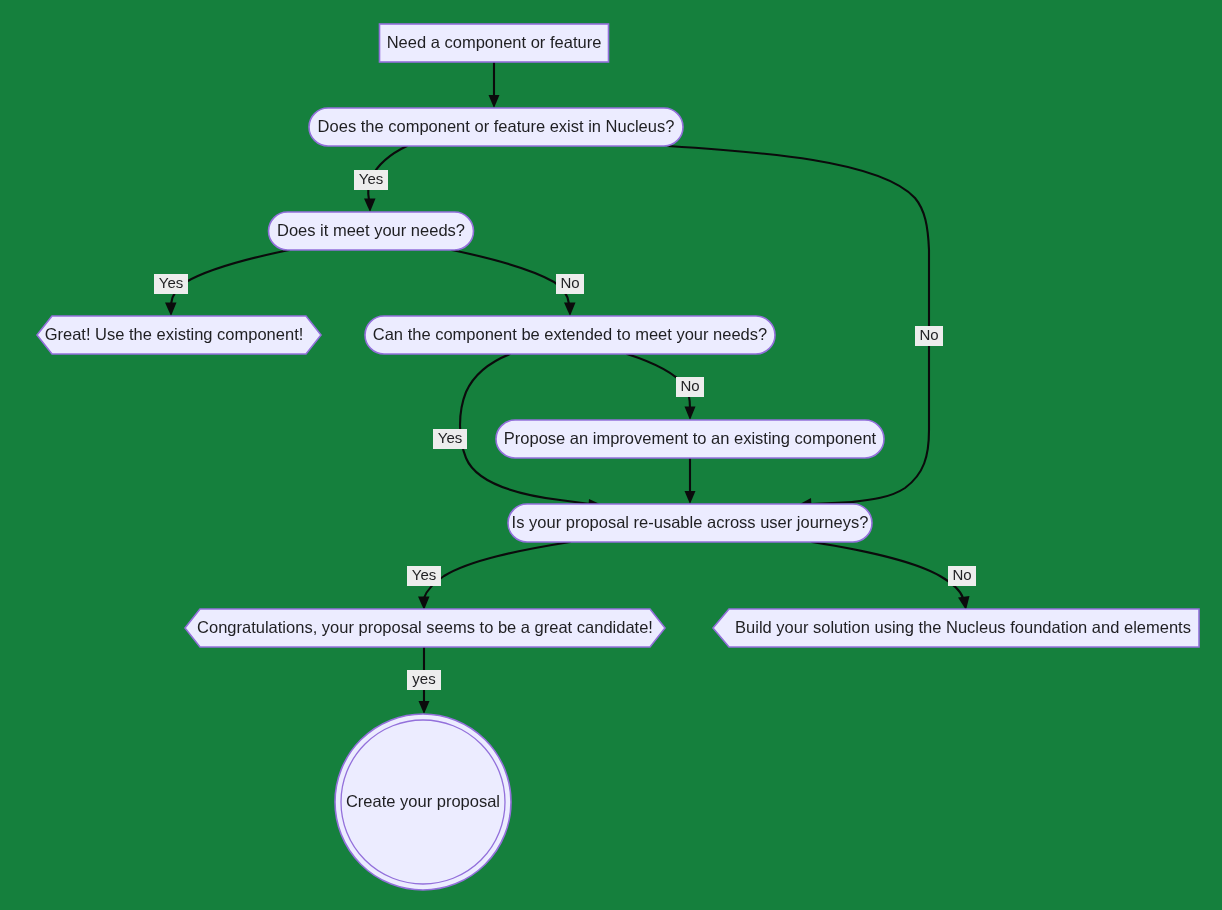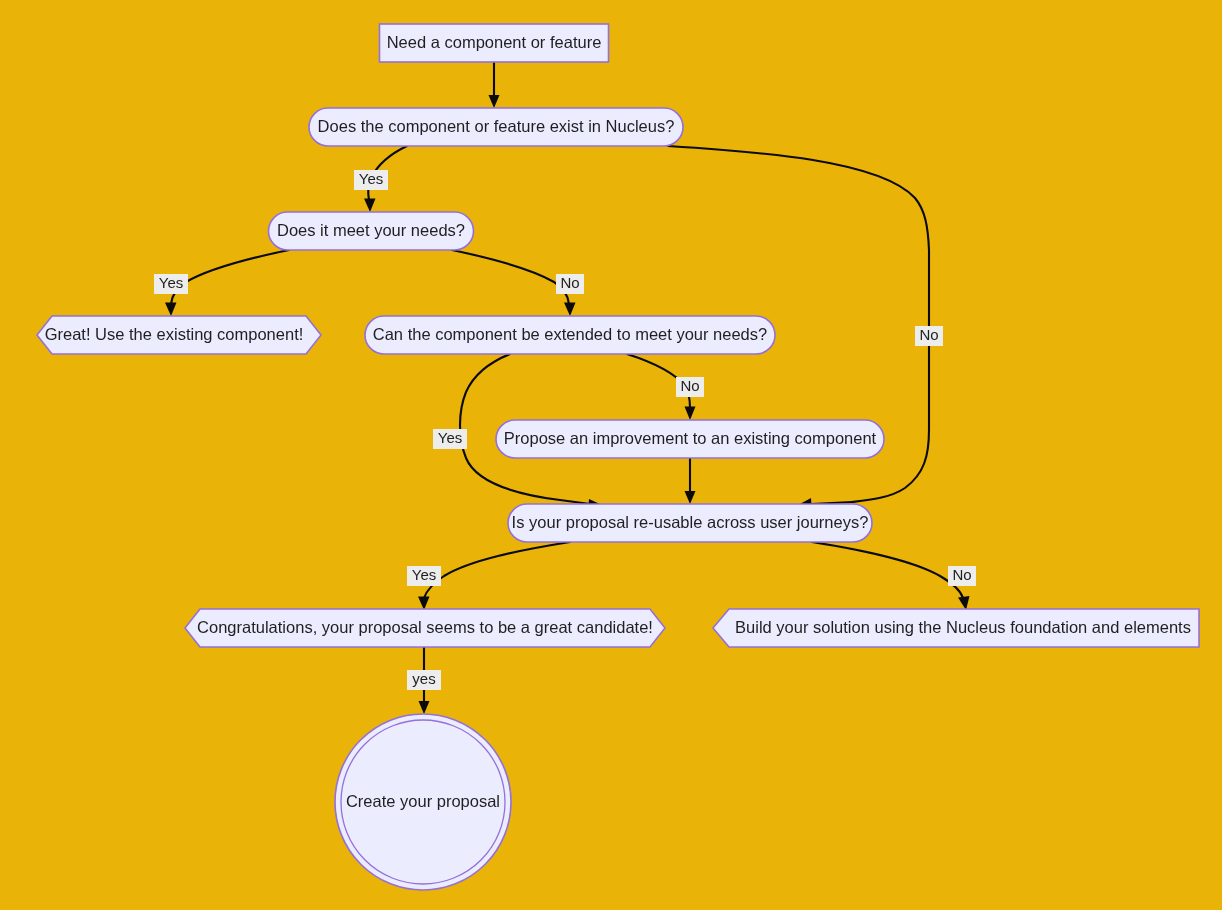--- a/index.html
+++ b/index.html
@@ -8,21 +8,21 @@
     padding: 0;
     background: #ffffff;
   }
   body {
     font-family: "Liberation Sans", "DejaVu Sans", sans-serif;
   }
   #diagram-root {
     position: relative;
     width: 1222px;
     height: 910px;
-    background: #eab308;
+    background: #15803d;
     overflow: hidden;
   }
   svg#flow-svg {
     position: absolute;
     top: 0;
     left: 0;
     width: 1222px;
     height: 910px;
     display: block;
   }

